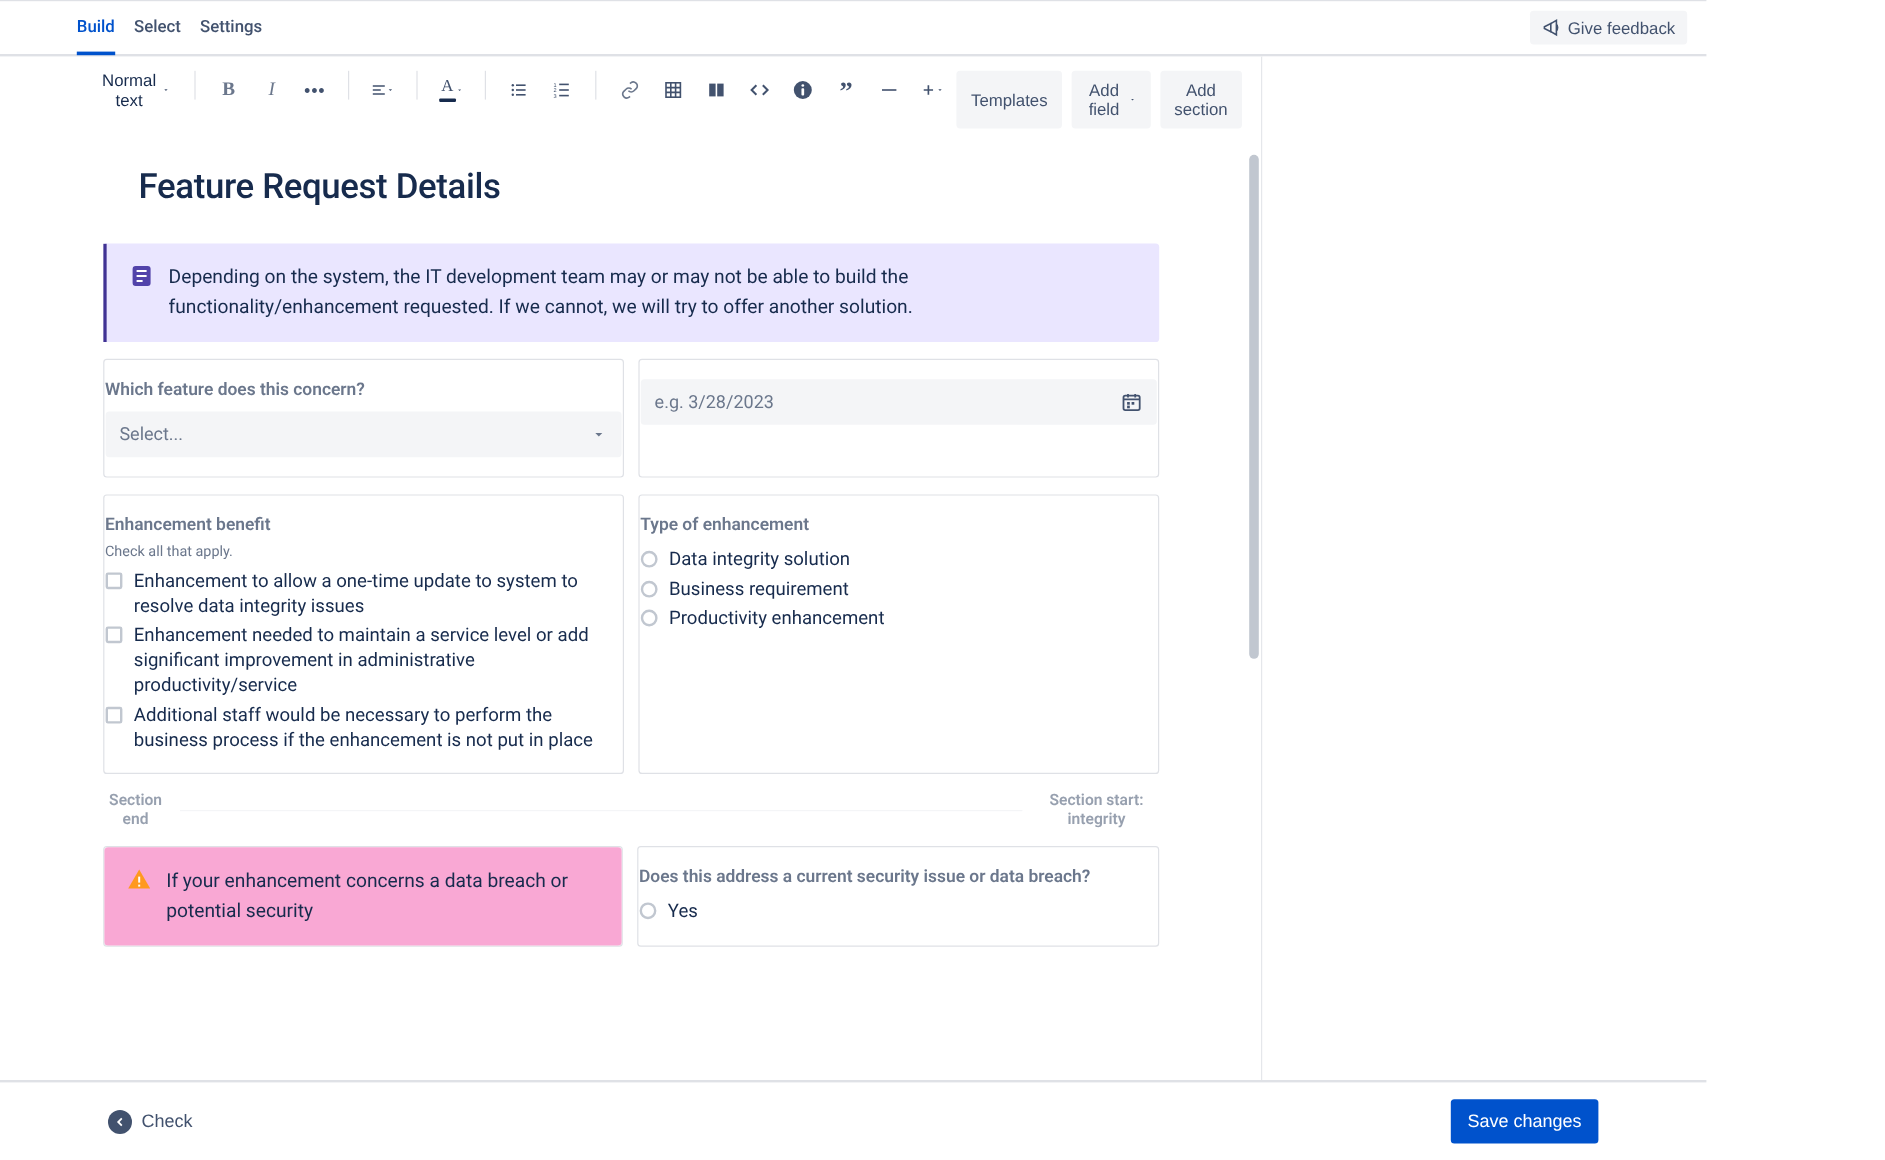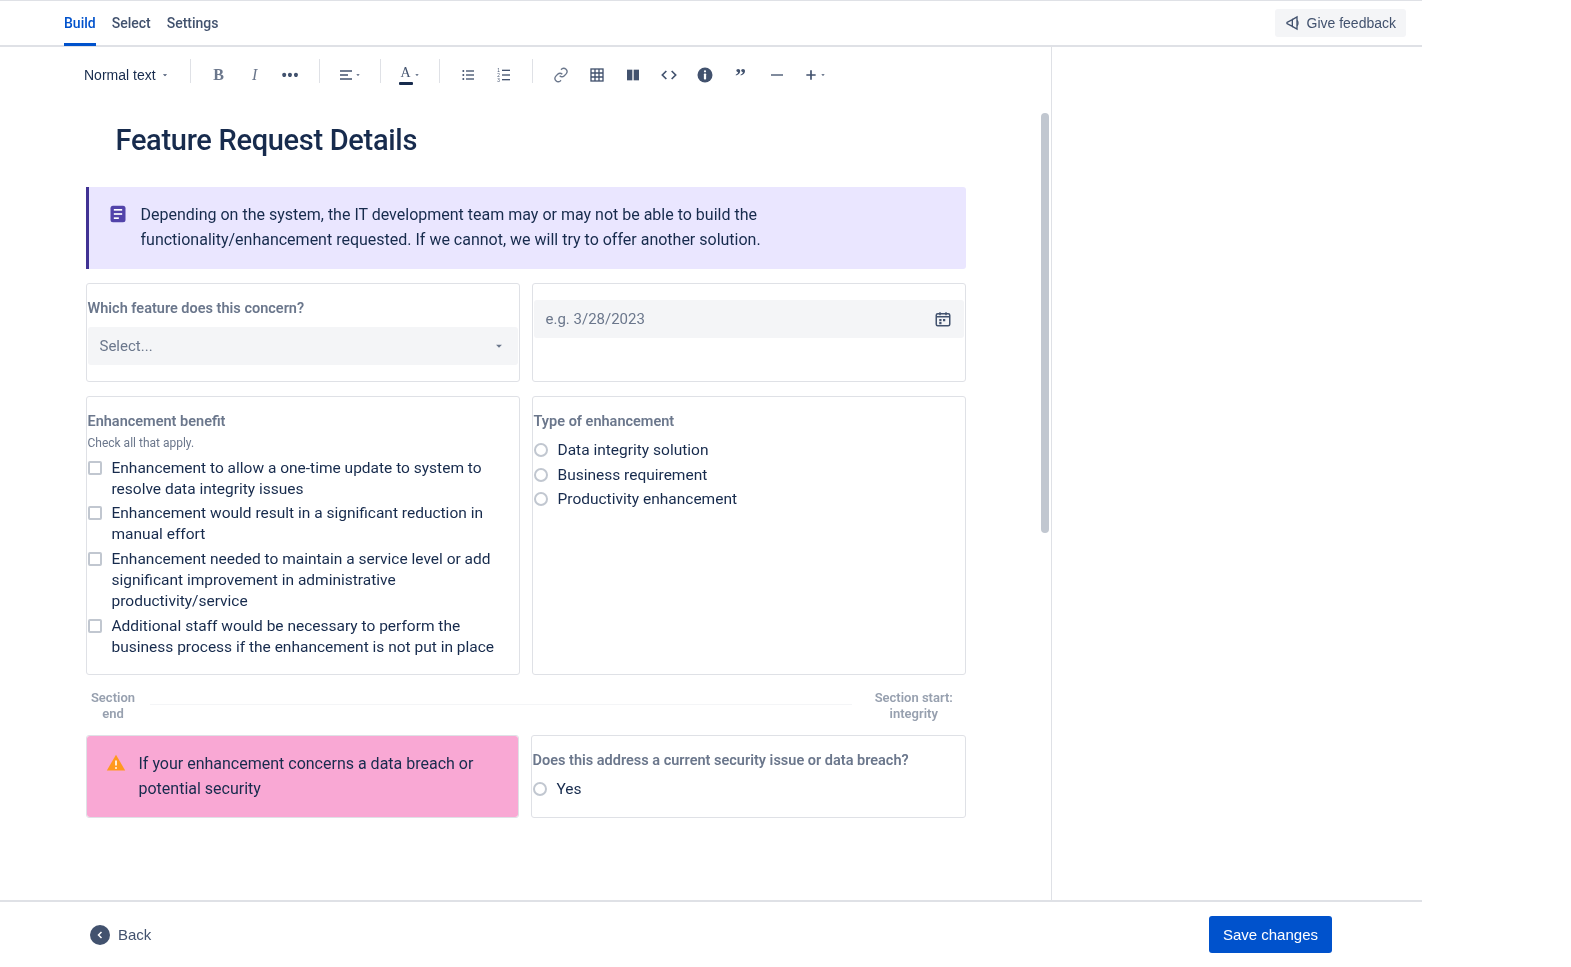--- a/index.html
+++ b/index.html
@@ -339,20 +339,34 @@
         </button>
         <button class="tb-btn">
           <svg width="16" height="16" viewBox="0 0 24 24" fill="none" stroke="#42526E" stroke-width="2.5">
               <path d="M12 5v14M5 12h14"></path>
             </svg>
           <svg width="8" height="8" viewBox="0 0 24 24" fill="#42526E">
               <path d="M7 10l5 5 5-5z"></path>
             </svg>
         </button>
 
+        <div class="tb-right">
+          <button class="pill-btn">
+              <span>Templates</span>
+            </button>
+          <button class="pill-btn">
+            <span>Add field</span>
+            <svg width="10" height="10" viewBox="0 0 24 24" fill="#42526E">
+                <path d="M7 10l5 5 5-5z"></path>
+              </svg>
+          </button>
+          <button class="pill-btn">
+              <span>Add section</span>
+            </button>
+        </div>
       </div>
 
       <div class="scroll-wrap">
         <div class="scrollbar-track">
           <div class="scrollbar-thumb"></div>
         </div>
         <div class="scroll-content">
           <h1 class="doc-title">Feature Request Details</h1>
 
           <div class="panel">
@@ -395,24 +409,20 @@
             <div class="field-card">
               <div class="field-label">Enhancement benefit</div>
               <div class="field-help">Check all that apply.</div>
               <div class="check-list">
                 <label class="check-item">
                     <span class="check-box"></span>
                     <span>Enhancement to allow a one-time update to system to resolve data integrity issues</span>
                   </label>
                 <label class="check-item">
                     <span class="check-box"></span>
-                    <span>Enhancement would result in a significant reduction in manual effort</span>
-                  </label>
-                <label class="check-item">
-                    <span class="check-box"></span>
                     <span>Enhancement needed to maintain a service level or add significant improvement in administrative productivity/service</span>
                   </label>
                 <label class="check-item">
                     <span class="check-box"></span>
                     <span>Additional staff would be necessary to perform the business process if the enhancement is not put in place</span>
                   </label>
               </div>
             </div>
             <div class="field-card">
               <div class="field-label">Type of enhancement</div>
@@ -469,19 +479,19 @@
     <div class="side-pane"></div>
   </div>
 
   <div class="footer">
     <button class="back-btn">
       <span class="back-circle">
         <svg width="12" height="12" viewBox="0 0 24 24" fill="none" stroke="#fff" stroke-width="3">
             <path d="M15 6l-6 6 6 6"></path>
           </svg>
       </span>
-      <span>Back</span>
+      <span>Check</span>
     </button>
     <button class="primary-btn">
       <span>Save changes</span>
     </button>
   </div>
 </div>
 
 </body></html>

